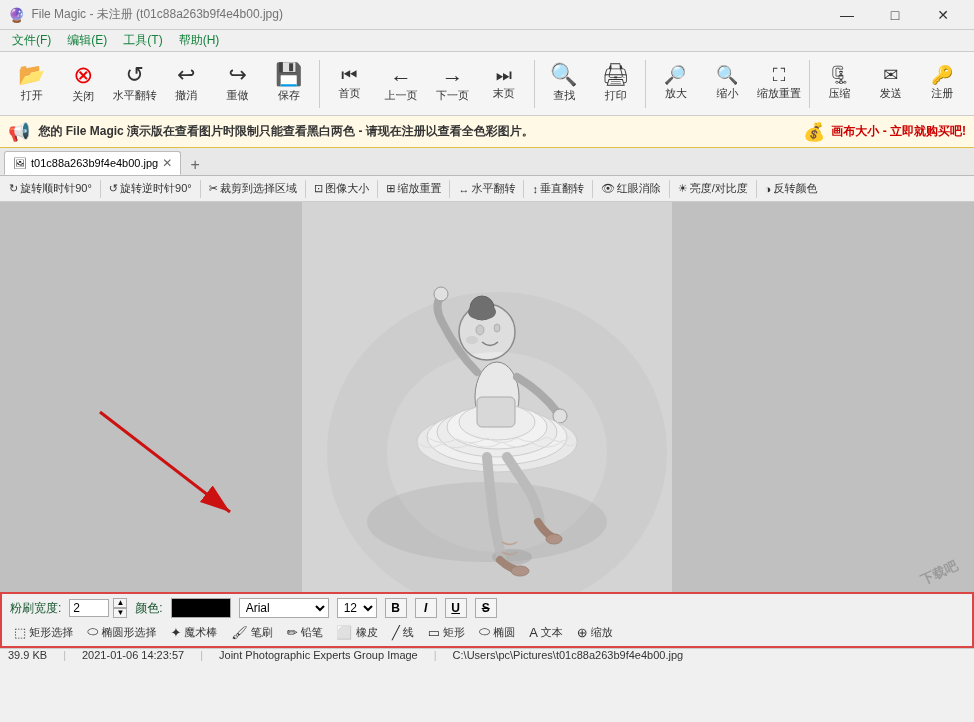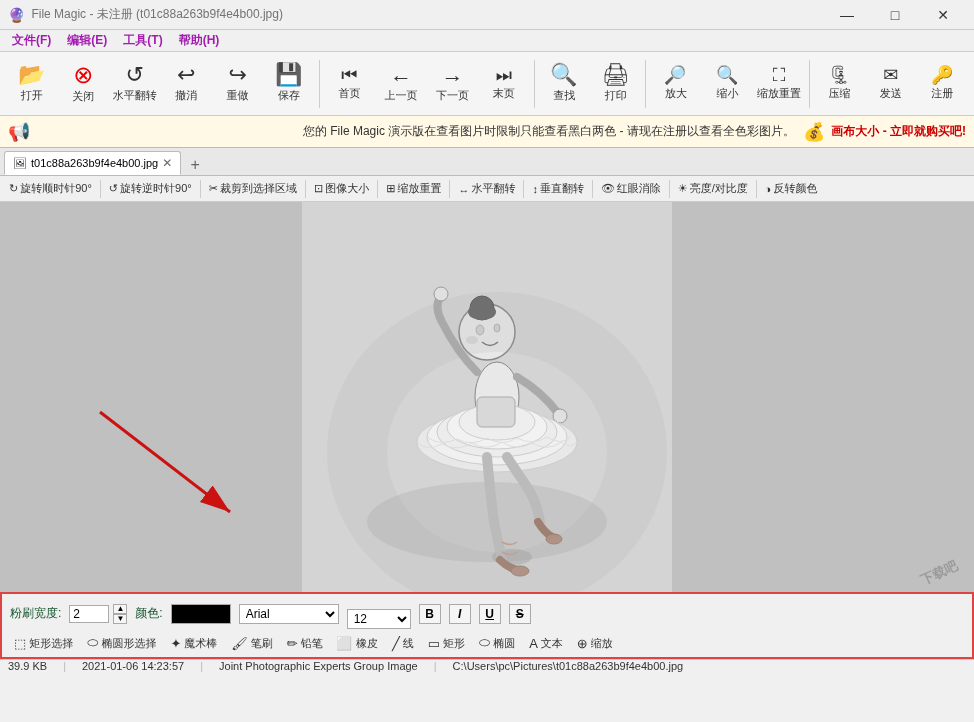--- a/index.html
+++ b/index.html
@@ -30,22 +30,21 @@
       height: 22px;
       display: flex;
       align-items: center;
       padding: 0 4px;
       border-bottom: 1px solid #ccc;
       font-size: 12px;
     }
     .menu-item {
       padding: 2px 8px;
       cursor: pointer;
-      color: #a21caf;
-      font-weight: bold;
+      color: #15803d;
     }
 
     
     .toolbar {
       background: #f5f5f5;
       height: 64px;
       display: flex;
       align-items: center;
       padding: 4px 8px;
       border-bottom: 1px solid #ccc;
@@ -74,21 +73,21 @@
       border-bottom: 1px solid #e0c040;
       height: 32px;
       display: flex;
       align-items: center;
       padding: 0 8px;
       gap: 8px;
       font-size: 12px;
       color: #333;
     }
     .notif-icon { font-size: 18px; color: #e0a000; }
-    .notif-text { flex: 1; font-weight: normal; color: #333; text-align: right; }
+    .notif-text { flex: 1; font-weight: bold; color: #333; }
     .promo-area { display: flex; align-items: center; gap: 6px; color: #cc0000; font-weight: bold; font-size: 12px; }
     .promo-icon { font-size: 18px; color: #f0a000; }
 
     
     .tab-bar {
       background: #e8e8e8;
       height: 28px;
       display: flex;
       align-items: flex-end;
       border-bottom: 1px solid #bbb;
@@ -194,29 +193,28 @@
       width: 60px;
       height: 20px;
       background: black;
       border: 1px solid #aaa;
     }
     .font-select {
       border: 1px solid #aaa;
       background: white;
       padding: 1px 2px;
       font-size: 12px;
-      width: 100px;
+      width: 90px;
     }
     .size-select {
       border: 1px solid #aaa;
       background: white;
       padding: 1px 2px;
       font-size: 12px;
-      width: 64px;
-      margin-top: 11px;
+      width: 40px;
     }
     .bold-btn, .italic-btn, .underline-btn, .strike-btn {
       border: 1px solid #aaa;
       background: #f5f5f5;
       width: 22px;
       height: 20px;
       cursor: pointer;
       font-size: 12px;
       font-weight: bold;
       display: flex;

